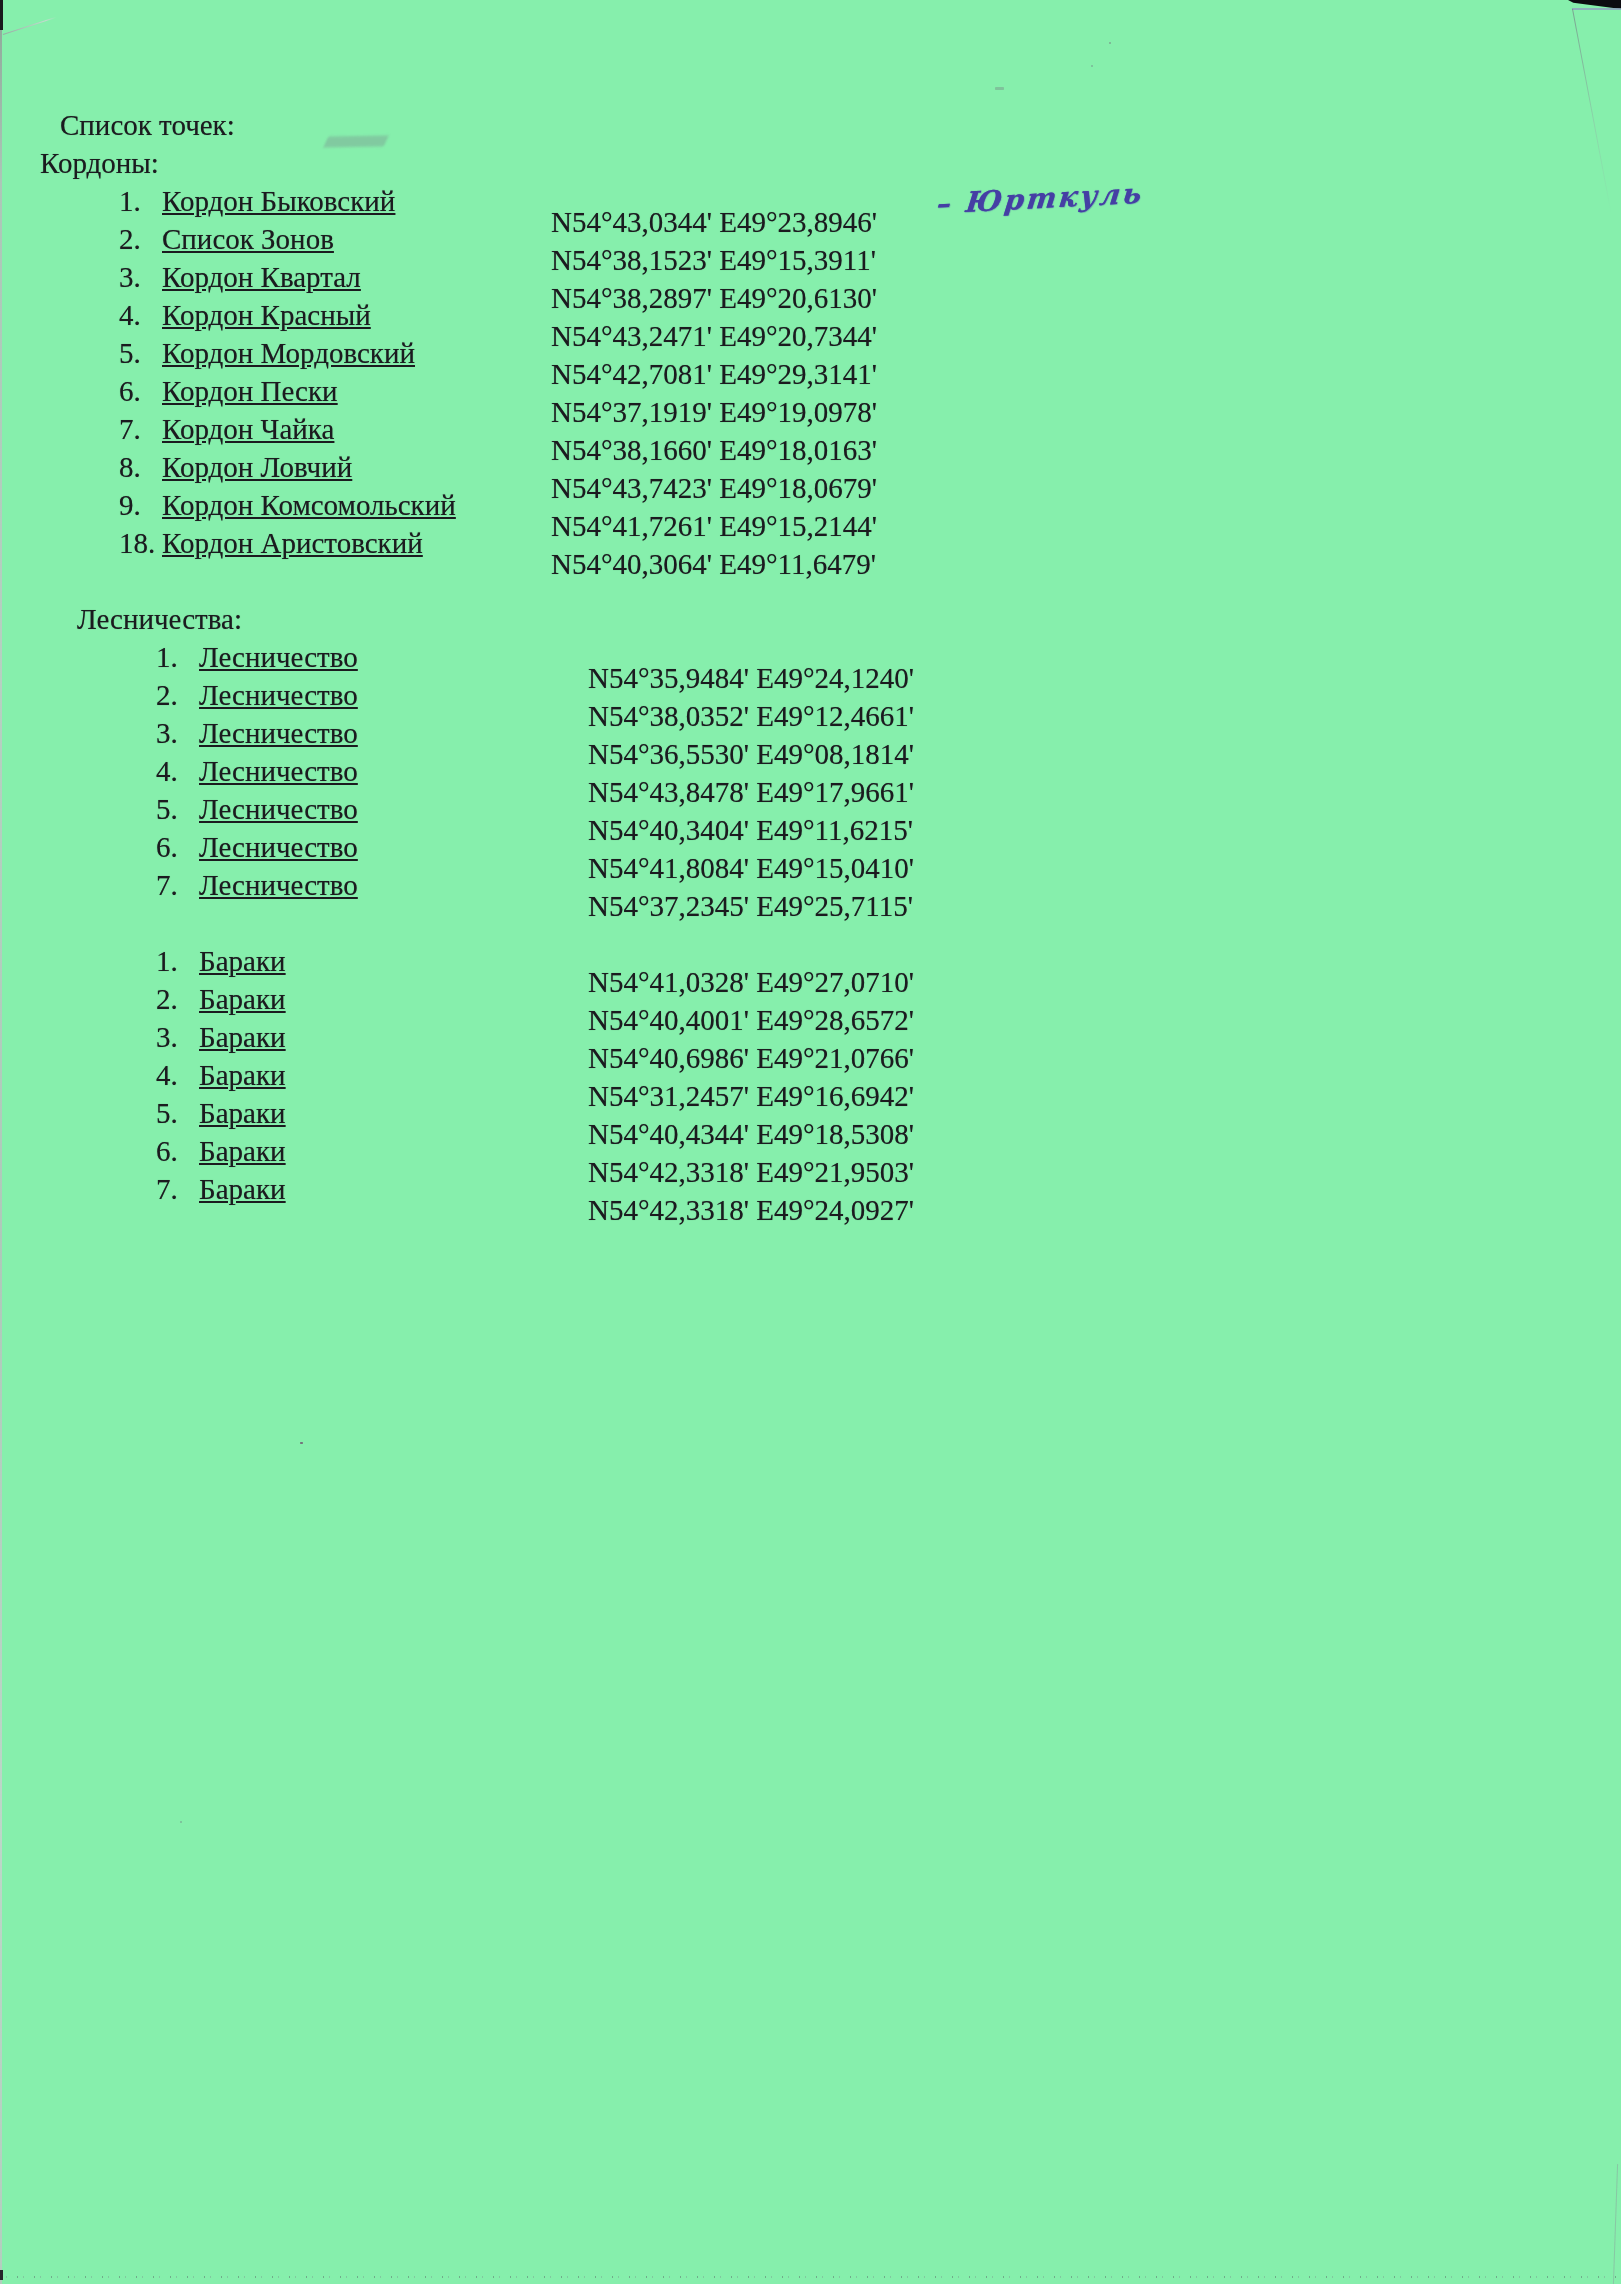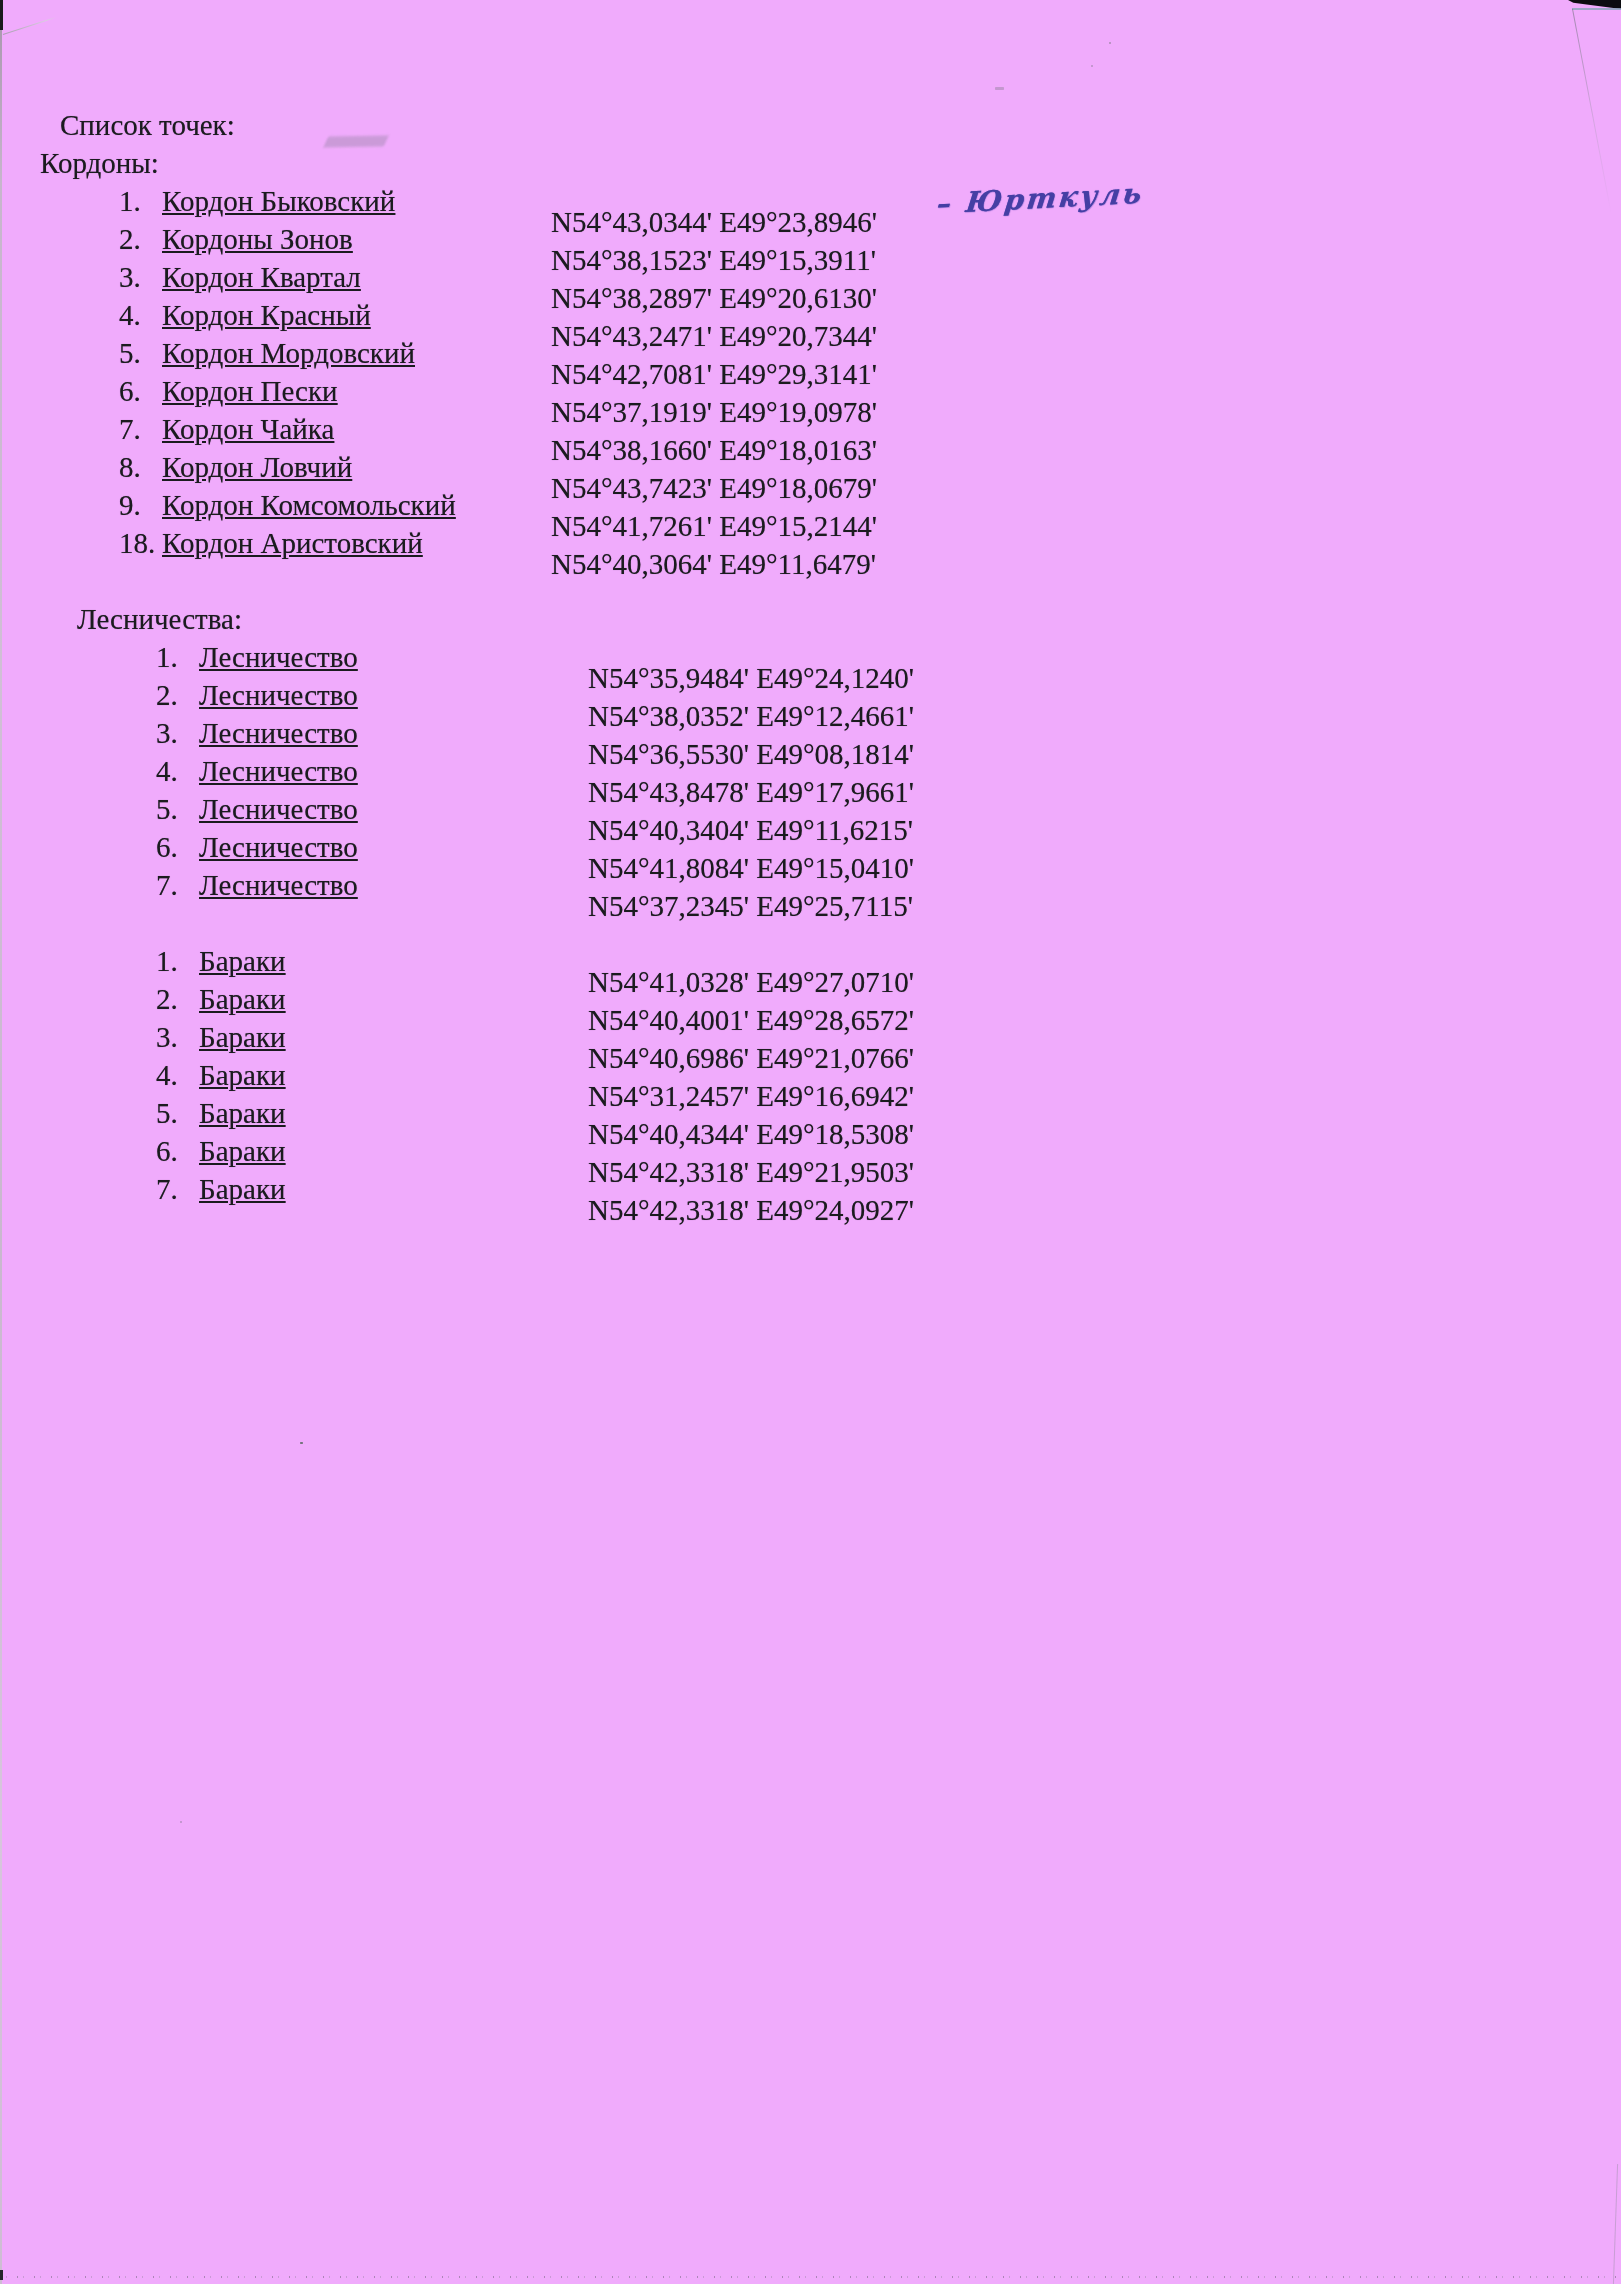--- a/index.html
+++ b/index.html
@@ -1,18 +1,18 @@
 <!DOCTYPE html>
 <html style="font-size:10.4px"><head>
 <meta charset="utf-8">
 <style>
   html,body { margin:0; padding:0; background:#e8e8e8; }
   .page {
     position:relative; width:1622px; height:2284px;
-    background:#f0abfc; overflow:hidden;
+    background:#86efac; overflow:hidden;
     font-family:"Liberation Serif","DejaVu Serif",serif;
     color:#1b1b1f;
   }
   
   .doc {
     position:absolute; left:0; top:106px; width:1622px;
     font-size:29px; line-height:38px;
     text-shadow:0 0 0.7px rgba(25,25,30,.55);
   }
   .line.title   { margin-left:60px; }
@@ -99,21 +99,21 @@
 
   <div class="doc-section">
         <div class="line heading">Кордоны:</div>
         <div class="row">
           <span class="num">1.</span>
           <span class="name">Кордон Быковский</span>
           <span class="coords">N54°43,0344' E49°23,8946'</span>
         </div>
         <div class="row">
           <span class="num">2.</span>
-          <span class="name">Кордоны Зонов</span>
+          <span class="name">Список Зонов</span>
           <span class="coords">N54°38,1523' E49°15,3911'</span>
         </div>
         <div class="row">
           <span class="num">3.</span>
           <span class="name">Кордон Квартал</span>
           <span class="coords">N54°38,2897' E49°20,6130'</span>
         </div>
         <div class="row">
           <span class="num">4.</span>
           <span class="name">Кордон Красный</span>

